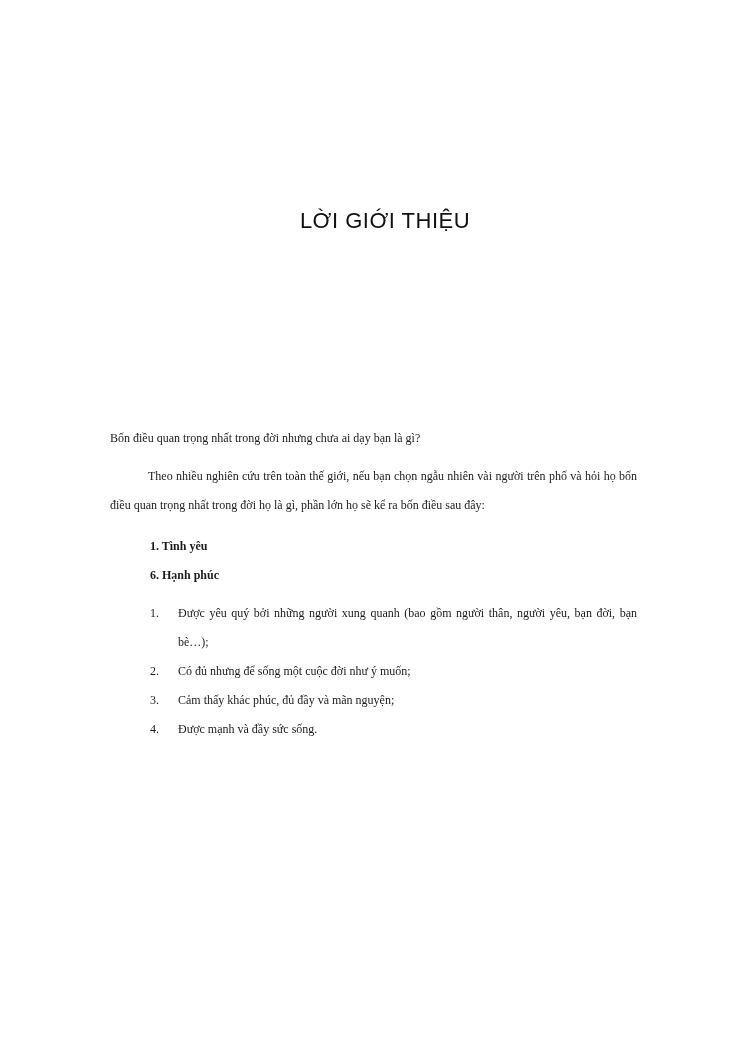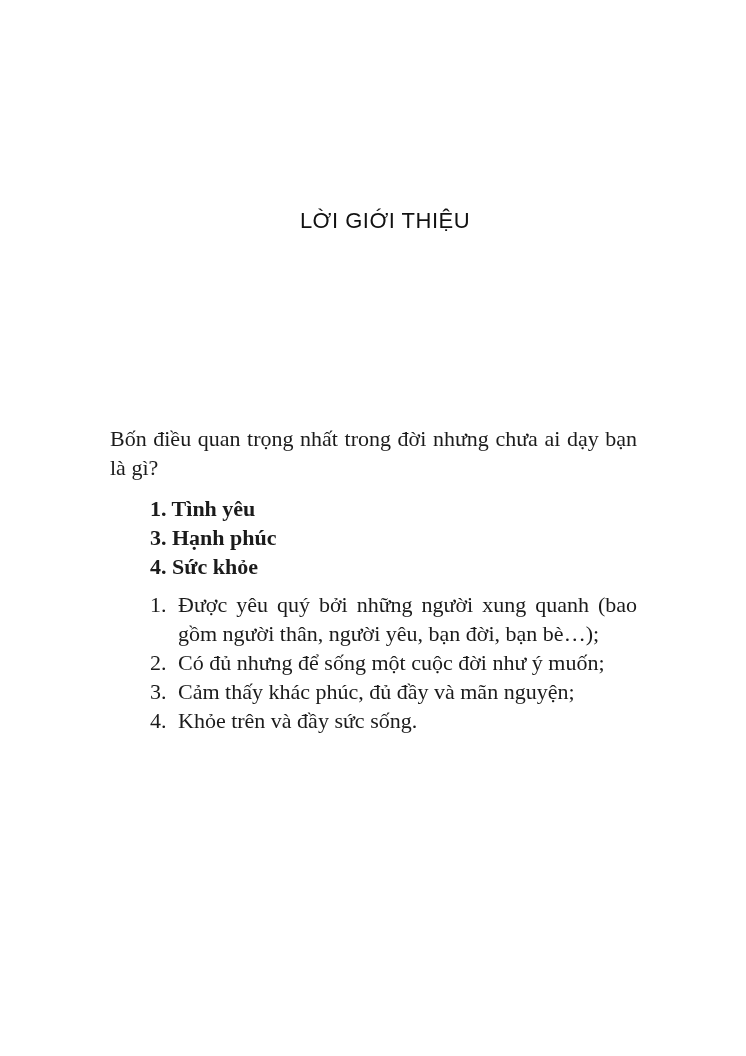--- a/index.html
+++ b/index.html
@@ -27,21 +27,21 @@
     font-weight: 400;
     font-size: 22px;
     letter-spacing: 0.5px;
     color: #111111;
   }
   .content {
     position: absolute;
     top: 424px;
     left: 110px;
     width: 527px;
-    font-size: 22px;
+    font-size: 12px;
     line-height: 29px;
     color: #1b1b1b;
   }
   .para {
     margin: 0 0 9px 0;
     text-align: justify;
   }
   .para.indented {
     text-indent: 38px;
   }
@@ -72,41 +72,41 @@
 <body>
 
 <div class="page">
 
   <h1 class="title">LỜI GIỚI THIỆU</h1>
 
   <div class="content">
 
     <p class="para">Bốn điều quan trọng nhất trong đời nhưng chưa ai dạy bạn là gì?</p>
 
+    <p class="para indented">Theo nhiều nghiên cứu trên toàn thế giới, nếu bạn chọn ngẫu nhiên vài người trên phố và hỏi họ bốn điều quan trọng nhất trong đời họ là gì, phần lớn họ sẽ kể ra bốn điều sau đây:</p>
 
     <div class="bold-list">
       <div class="bold-item">1. Tình yêu</div>
-      <div class="bold-item">3. Hạnh phúc</div>
-      <div class="bold-item">4. Sức khỏe</div>
+      <div class="bold-item">6. Hạnh phúc</div>
     </div>
 
 
     <div class="num-list">
       <div class="num-item">
         <span class="num">1.</span>
         <span class="txt">Được yêu quý bởi những người xung quanh (bao gồm người thân, người yêu, bạn đời, bạn bè…);</span>
       </div>
       <div class="num-item">
         <span class="num">2.</span>
         <span class="txt">Có đủ nhưng để sống một cuộc đời như ý muốn;</span>
       </div>
       <div class="num-item">
         <span class="num">3.</span>
         <span class="txt">Cảm thấy khác phúc, đủ đầy và mãn nguyện;</span>
       </div>
       <div class="num-item">
         <span class="num">4.</span>
-        <span class="txt">Khỏe trên và đầy sức sống.</span>
+        <span class="txt">Được mạnh và đầy sức sống.</span>
       </div>
     </div>
 
   </div>
 </div>
 
 </body></html>

